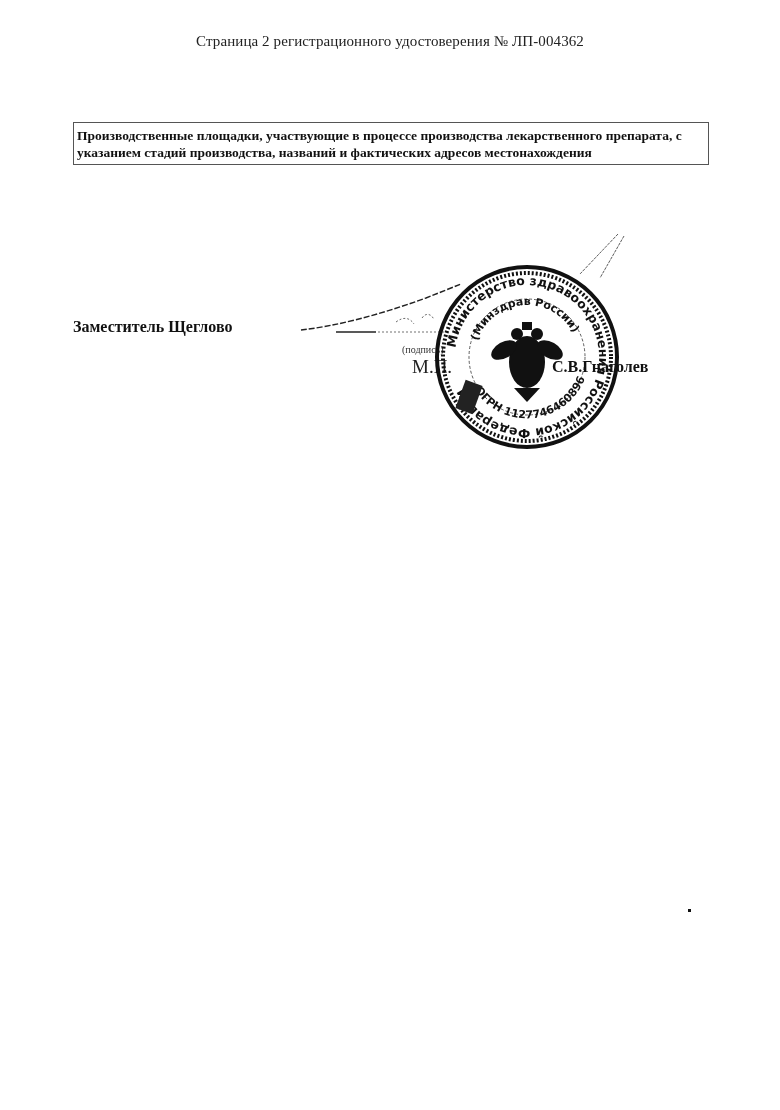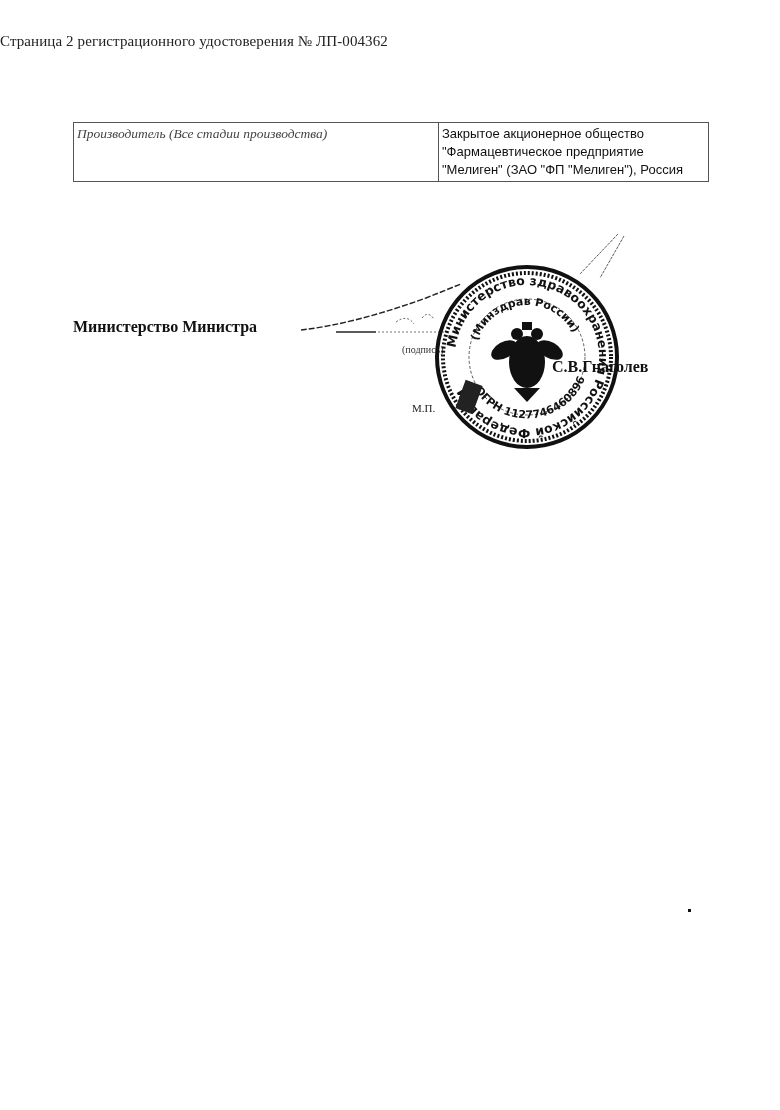--- a/index.html
+++ b/index.html
@@ -1,21 +1,21 @@
 <!DOCTYPE html>
 <html><head>
 <meta charset="utf-8">
 <style>
   html, body { margin: 0; padding: 0; background: #ffffff; }
   body {
     width: 780px; height: 1110px; position: relative; overflow: hidden;
     font-family: "Liberation Serif", "DejaVu Serif", serif; color: #111;
   }
   .page-header {
-    position: absolute; top: 33px; left: 0; width: 780px; text-align: left;
+    position: absolute; top: 33px; left: 0; width: 780px; text-align: center;
     font-size: 15px; letter-spacing: 0.1px; color: #222;
   }
   table.sites {
     position: absolute; top: 122px; left: 73px; width: 636px;
     border-collapse: collapse; font-size: 13.5px; line-height: 17px;
   }
   table.sites td {
     border: 1px solid #555; vertical-align: top; padding: 2px 4px 2px 3px;
   }
   .hdr-cell { font-weight: bold; padding-top: 4px !important; padding-bottom: 3px !important; }
@@ -25,49 +25,48 @@
   .sig-title {
     position: absolute; top: 318px; left: 73px; font-weight: bold; font-size: 16px;
   }
   .sig-name {
     position: absolute; top: 318px; left: 552px; font-weight: bold; font-size: 16px; margin-top: 40px;
   }
   .sig-caption {
     position: absolute; top: 344px; left: 402px; font-size: 10px; color: #333;
   }
   .mp-label {
-    position: absolute; top: 356px; left: 412px; font-size: 11px; color: #222; margin-top: 46px;
+    position: absolute; top: 356px; left: 412px; font-size: 19px; color: #222;
   }
   .signature { position: absolute; left: 296px; top: 282px; }
   .stamp { position: absolute; left: 432px; top: 262px; }
   .stray-dot {
     position: absolute; left: 688px; top: 909px; width: 3px; height: 3px; background: #111;
   }
   .leader { position: absolute; left: 560px; top: 232px; }
 </style>
 </head>
 <body>
 
 <div class="page-header">Страница 2 регистрационного удостоверения № ЛП-004362</div>
 
 <table class="sites">
   <tbody>
-  <tr>
-    <td class="role-cell">Производитель (Все стадии производства)</td>
-    <td class="company-cell">Закрытое акционерное общество "Фармацевтическое предприятие "Мелиген" (ЗАО "ФП "Мелиген"), Россия</td>
+      <tr>
+    <td class="hdr-cell" colspan="2">Производственные площадки, участвующие в процессе производства лекарственного препарата, с указанием стадий производства, названий и фактических адресов местонахождения</td>
   </tr>
 </tbody>
   </table>
 
 <svg class="leader" width="70" height="50">
   <path d="M58 2 L20 42" stroke="#333" stroke-width="0.8" stroke-dasharray="3 1" fill="none"></path>
   <path d="M64 4 L40 46" stroke="#333" stroke-width="0.8" stroke-dasharray="3 1" fill="none"></path>
 </svg>
 
-<div class="sig-title">Министерство Министра</div>
+<div class="sig-title">Заместитель Щеглово</div>
 
 <svg class="signature" width="170" height="60">
   <path d="M5 48 C40 44, 80 34, 130 16 C145 10, 155 6, 165 2" stroke="#222" stroke-width="1.4" fill="none" stroke-dasharray="6 2"></path>
   <path d="M40 50 L80 50" stroke="#222" stroke-width="1.5"></path>
   <path d="M100 40 C108 34, 114 36, 118 42 M126 36 C130 30, 136 32, 138 38" stroke="#444" stroke-width="0.8" fill="none" stroke-dasharray="2 2"></path>
   <path d="M82 50 L150 50" stroke="#333" stroke-width="0.7" stroke-dasharray="2 2"></path>
 </svg>
 
 <div class="sig-caption">(подпись)</div>
 <div class="mp-label">М.П.</div>

